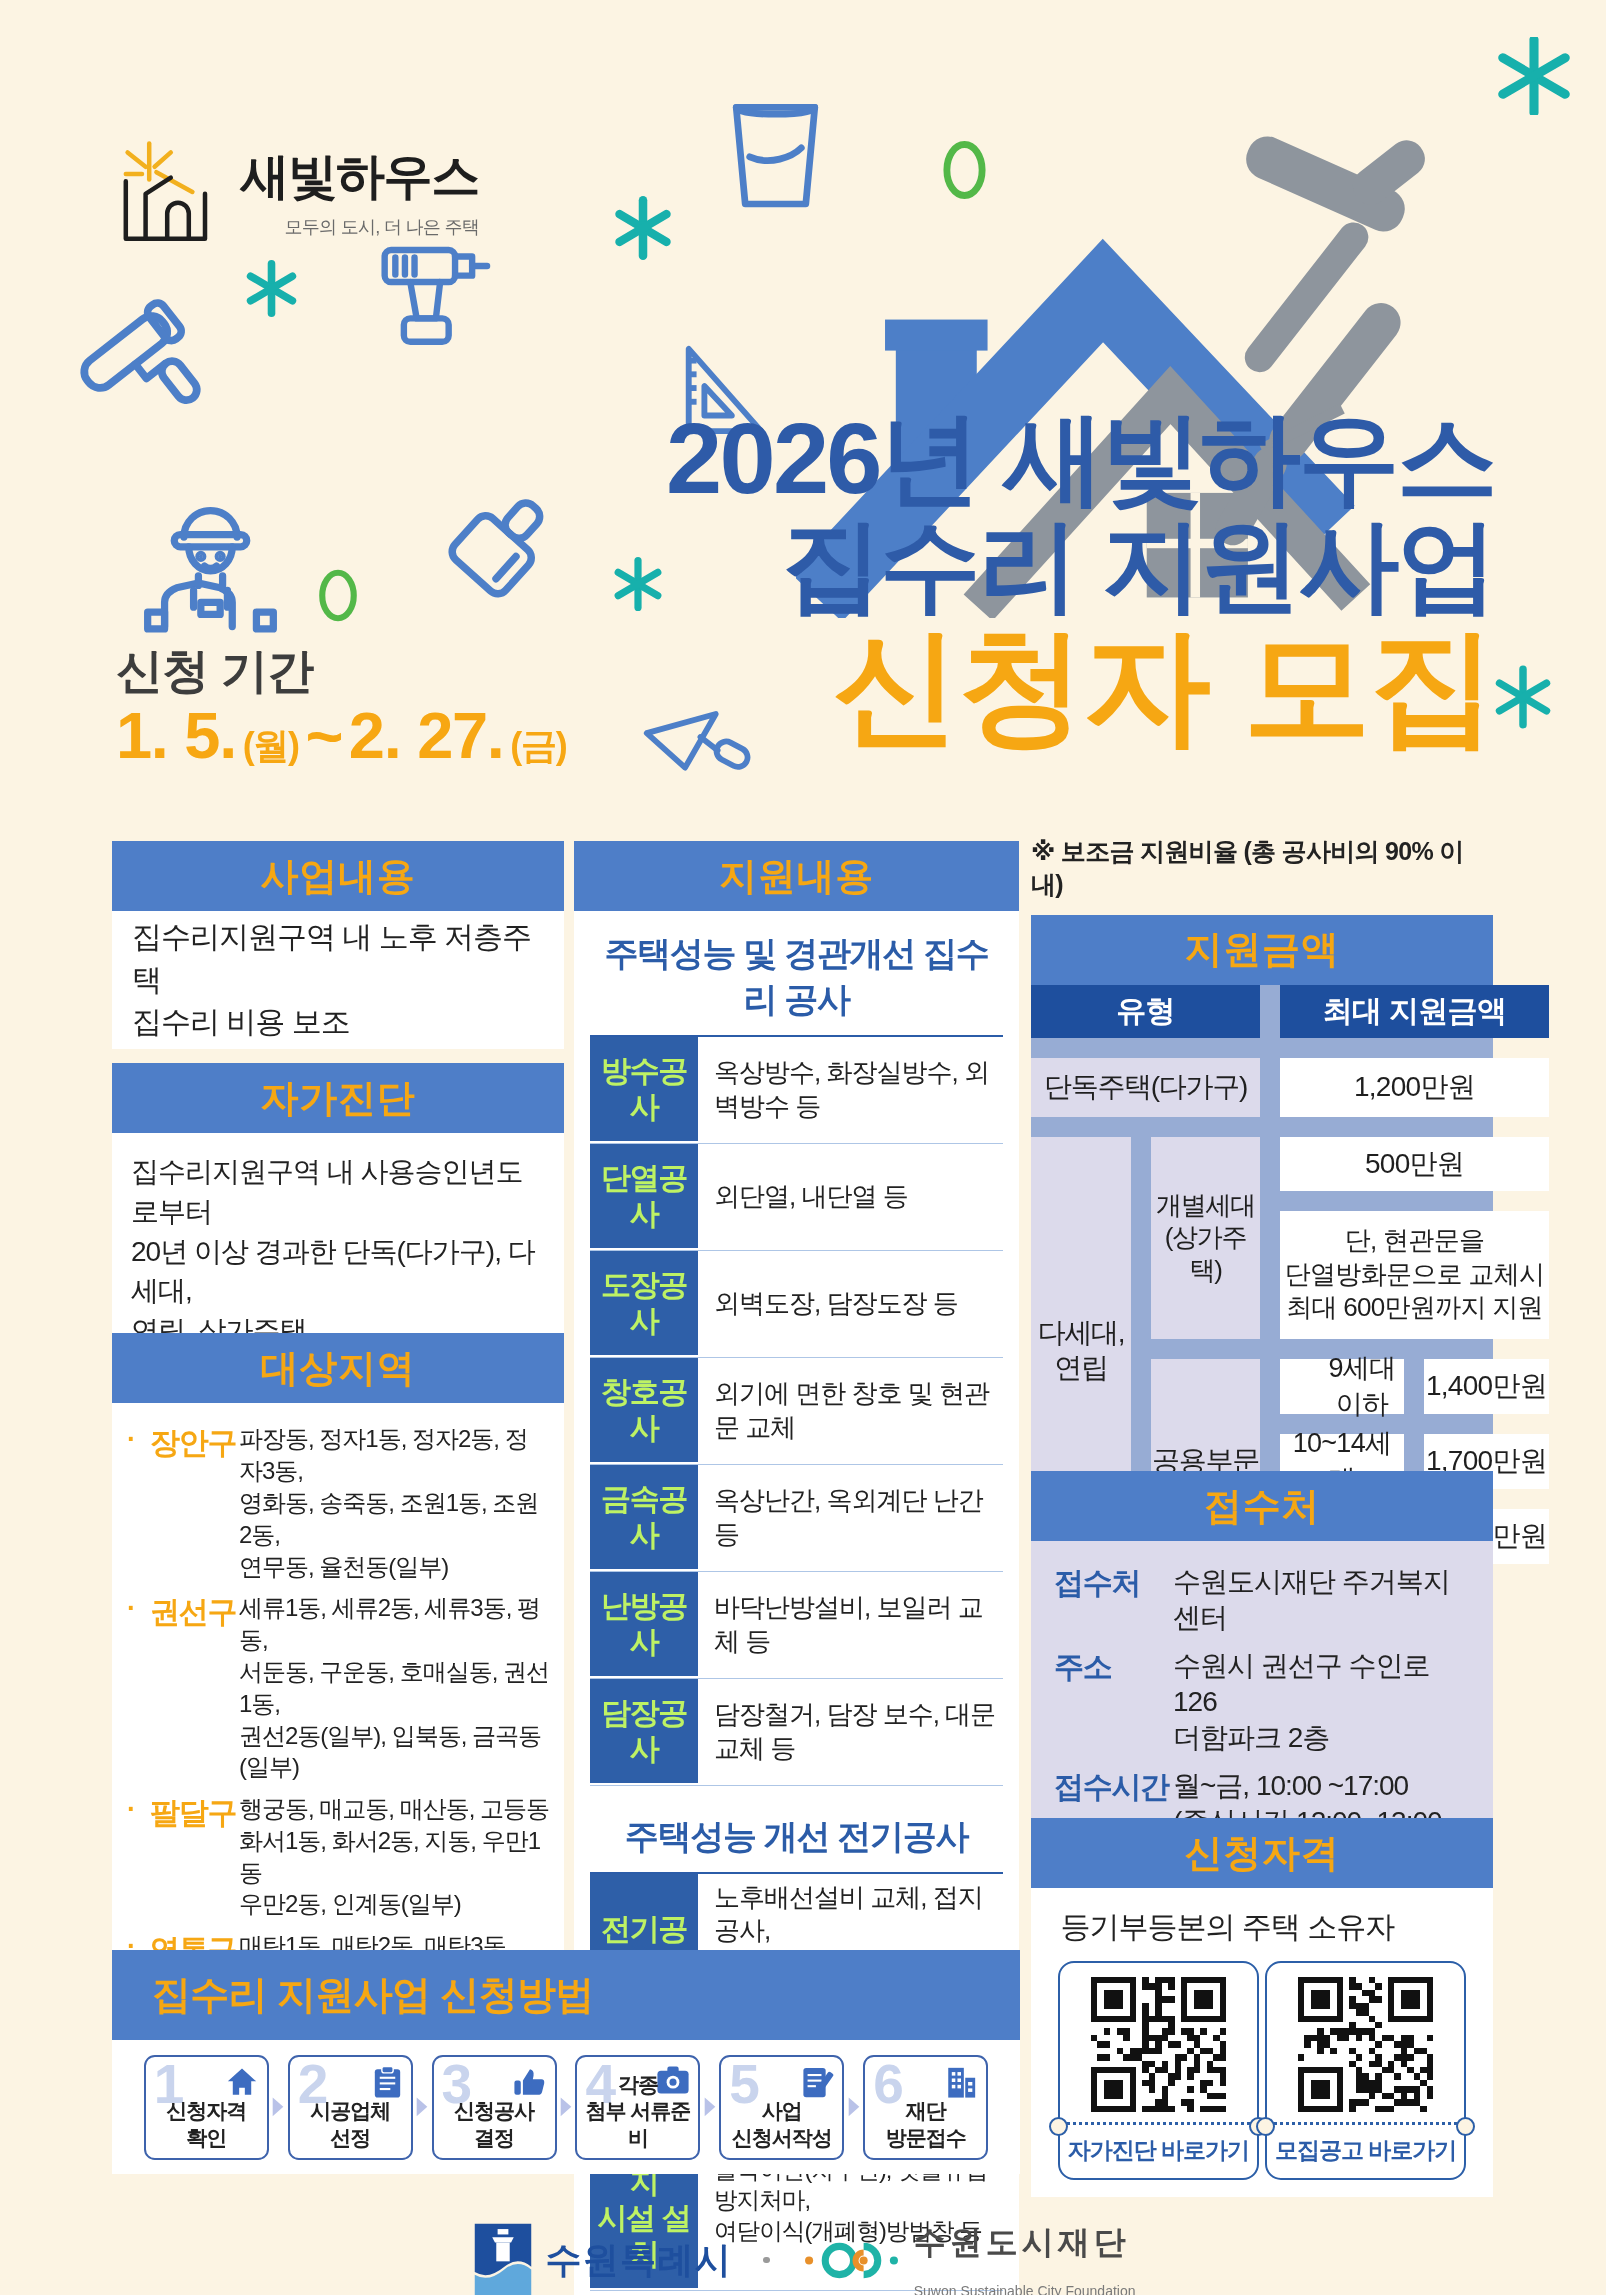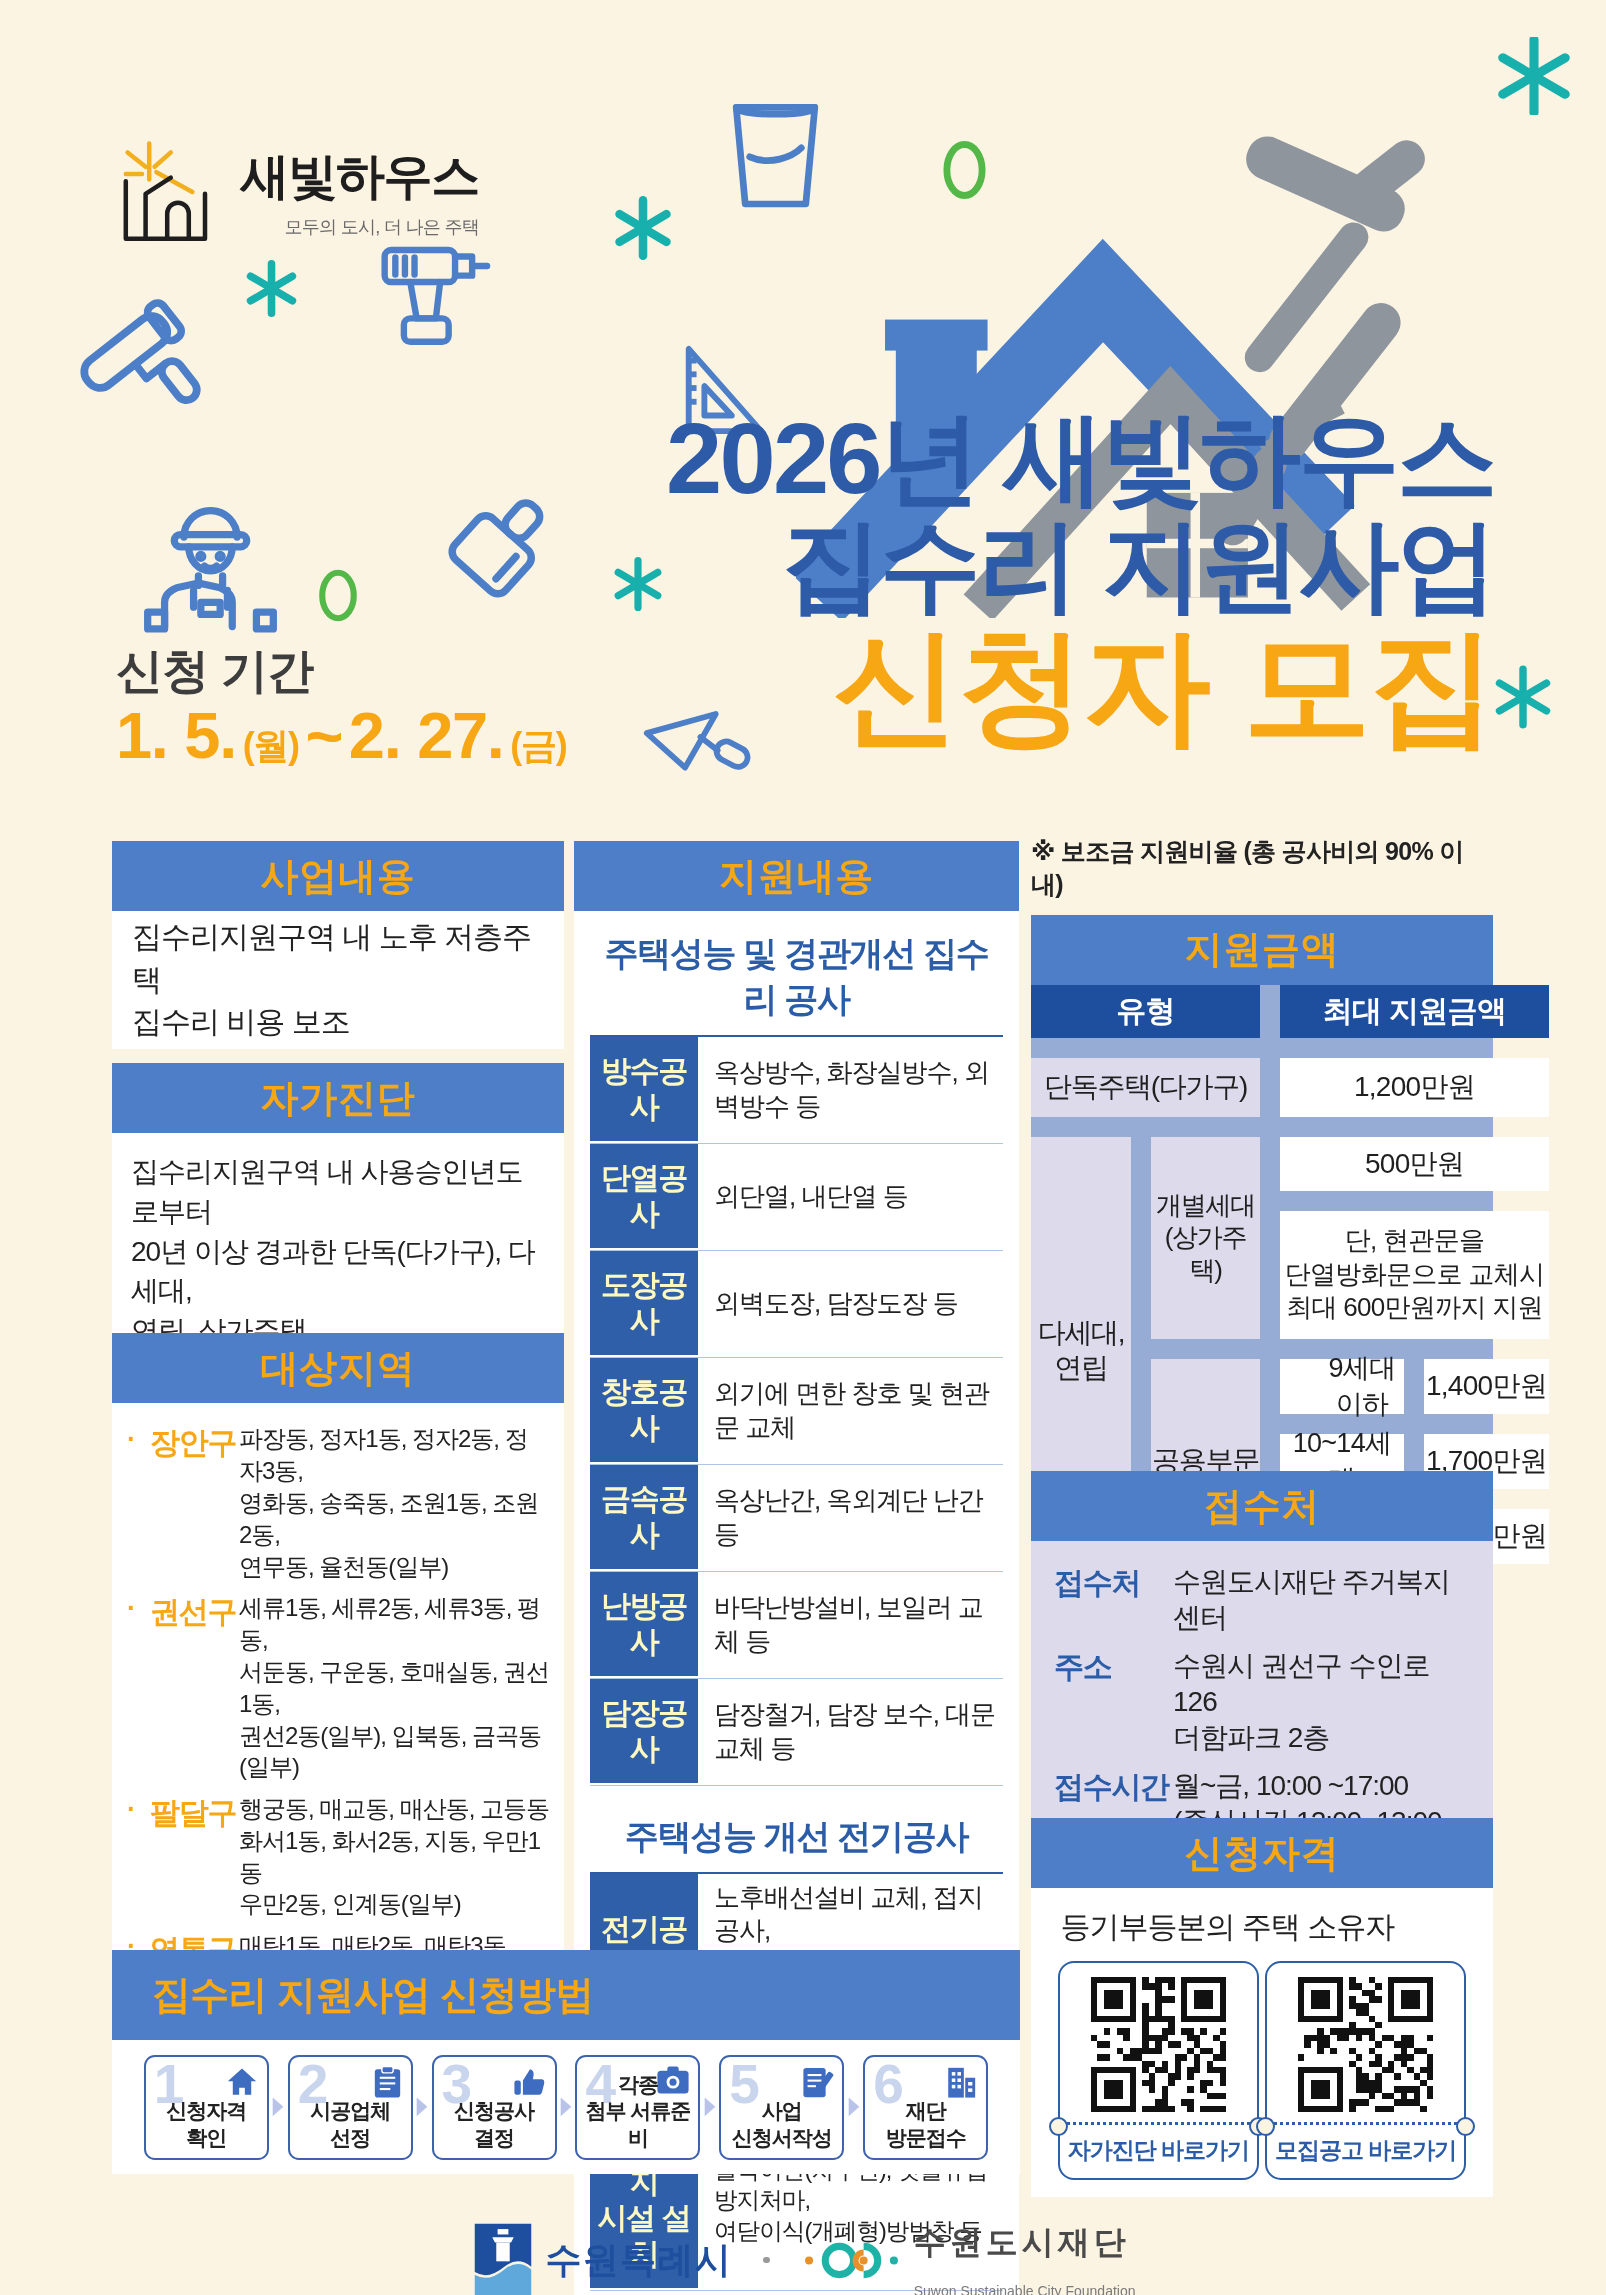--- a/index.html
+++ b/index.html
@@ -45,21 +45,21 @@
   .district{display:flex;margin-bottom:9.4px;}
   .d-bullet{color:#F6A713;font-size:27px;font-weight:900;width:23px;padding-top:1.3px;}
   .d-name{width:89px;font-size:30px;font-weight:900;color:#F6A713;letter-spacing:-1.3px;}
   .d-areas{flex:1;font-size:24px;line-height:1.33;color:#222;letter-spacing:-1px;}
   .area-note{font-size:20px;color:#3d3d3d;letter-spacing:-0.8px;line-height:1.4;text-align:justify;margin-top:6.7px;}
 
   
   .sub-title{font-size:34px;font-weight:900;color:#2B5CA8;text-align:center;letter-spacing:-1.3px;
              padding:16px 0 12px 0;border-bottom:2px solid #2B5CA8;}
   .s-row{display:flex;align-items:stretch;border-bottom:1.3px solid #AEC6E6;}
-  .s-label{width:108px;min-width:108px;background:#2E5FA8;color:#fef9c3;font-size:30px;font-weight:800;
+  .s-label{width:108px;min-width:108px;background:#2E5FA8;color:#bef264;font-size:30px;font-weight:800;
            display:flex;align-items:center;justify-content:center;text-align:center;
            letter-spacing:-1.3px;line-height:1.2;border-bottom:2.7px solid #fff;padding:16px 0;}
   .s-desc{flex:1;display:flex;align-items:center;padding:6.7px 0 6.7px 16px;
           font-size:26px;color:#222;letter-spacing:-1px;line-height:1.3;}
 
   
   .amt-note{font-size:25px;color:#222;font-weight:700;letter-spacing:-0.7px;margin-bottom:13.5px;}
   .amt-grid{display:grid;grid-template-columns:100px 109px 124px 125px;gap:20px;background:#97ACD4;
             border-bottom:2px solid #97ACD4;}
   .amt-grid > div{display:flex;align-items:center;justify-content:center;text-align:center;}

